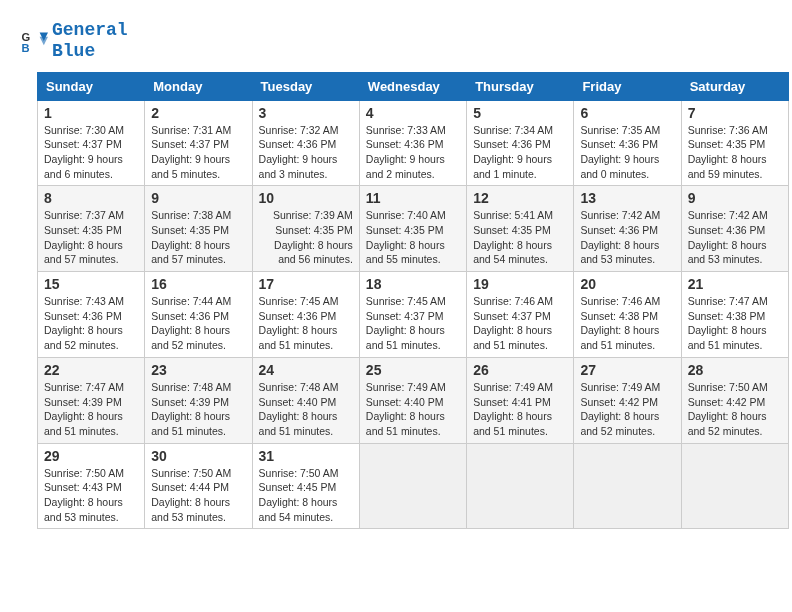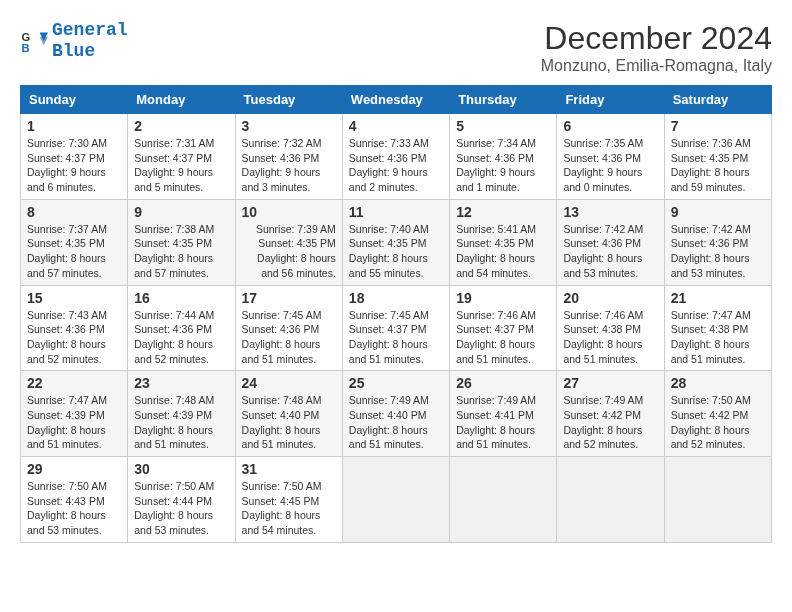--- a/index.html
+++ b/index.html
@@ -44,20 +44,21 @@
       color: #333;
     }
     .location {
       font-size: 16px;
       color: #555;
     }
     table {
       width: 100%;
       border-collapse: collapse;
       font-size: 11px;
+      margin-left: 17px;
     }
     .header-row th {
       background-color: #1a6db5;
       color: white;
       text-align: left;
       padding: 6px 8px;
       font-size: 13px;
       font-weight: bold;
       border: 1px solid #1a6db5;
     }
@@ -101,24 +102,20 @@
       <polygon points="28,8 40,8 34,20" fill="#1a6db5"></polygon>
       <polygon points="28,14 40,14 34,26" fill="#1a6db5" opacity="0.6"></polygon>
     </svg>
     <div>
       <div class="logo-text">
         <span>General</span><br>
         <span style="color:#1a6db5">Blue</span>
       </div>
     </div>
   </div>
-  <div class="title-section">
-    <div class="month-title">December 2024</div>
-    <div class="location">Monzuno, Emilia-Romagna, Italy</div>
-  </div>
 </div>
 
 <table>
   <thead>
     <tr class="header-row">
       <th>Sunday</th>
       <th>Monday</th>
       <th>Tuesday</th>
       <th>Wednesday</th>
       <th>Thursday</th>

